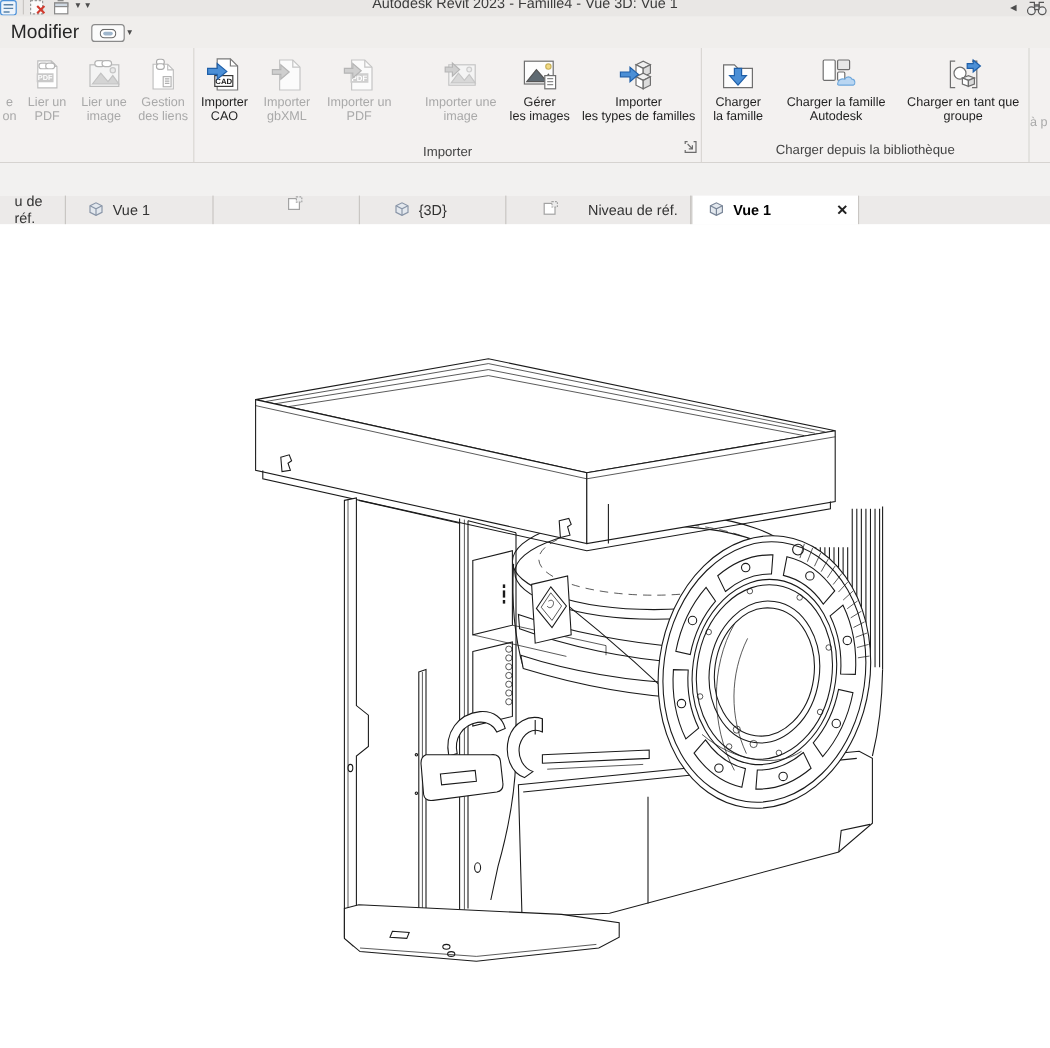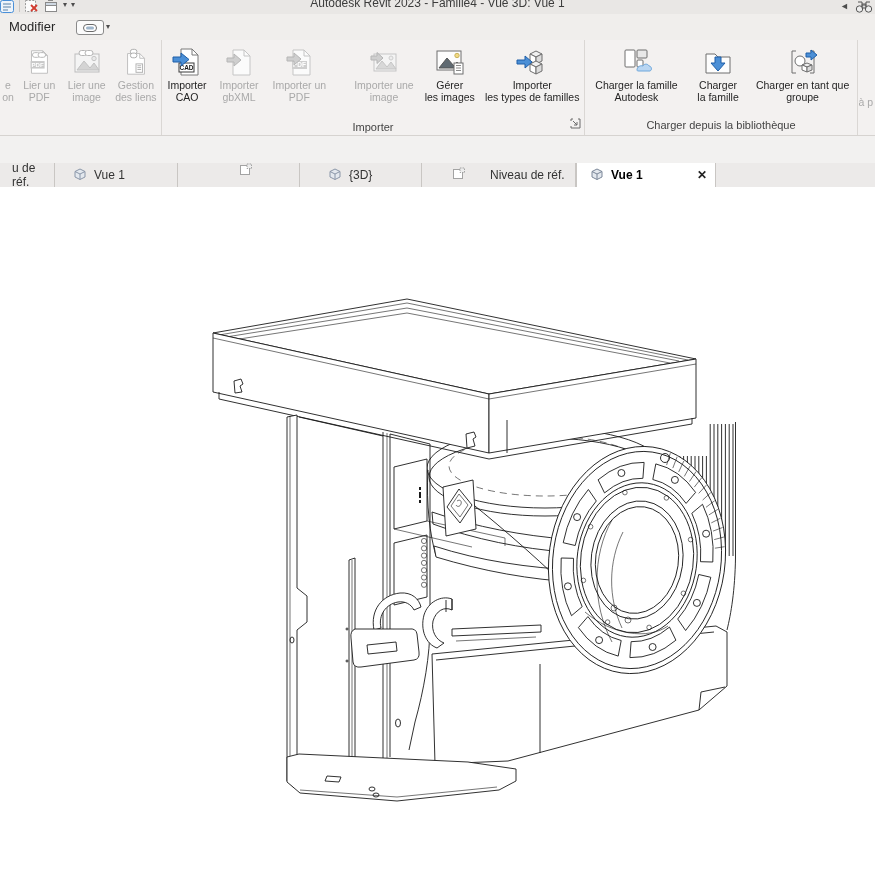--- a/index.html
+++ b/index.html
@@ -8,21 +8,21 @@
   #titlebar{position:absolute;left:0;top:0;width:875px;height:14px;background:#e9e7e5;overflow:hidden;}
   #title-text{position:absolute;left:0;right:0;top:-4px;text-align:center;font-size:12px;color:#3c3c3c;white-space:nowrap;}
   .qat{position:absolute;left:0;top:0;height:14px;display:flex;align-items:flex-start;gap:4px;}
   .qat svg{display:block;}
   .qat-sep{width:1px;height:12px;background:#c9c6c3;}
   .caret{font-size:8px;color:#4d4d4d;line-height:10px;}
   #title-right{position:absolute;right:2px;top:0;display:flex;align-items:flex-start;gap:6px;}
   #back-arrow{font-size:9px;color:#4d4d4d;line-height:12px;}
   
   #modifyrow{position:absolute;left:0;top:14px;width:875px;height:26px;background:#f0eeec;}
-  #modify-label{position:absolute;left:9px;top:5px;font-size:13px;color:#262626;}
+  #modify-label{position:absolute;left:9px;top:5px;font-size:16px;color:#262626;}
   #selector-pill{position:absolute;left:76px;top:6px;width:26px;height:13px;border:1px solid #8a8a8a;border-radius:3px;background:#fbfbfb;display:flex;align-items:center;justify-content:center;}
   #selector-caret{position:absolute;left:106px;top:8px;font-size:8px;color:#4d4d4d;}
   
   #ribbon{position:absolute;left:0;top:40px;width:875px;height:95px;background:#f3f1f0;border-bottom:1px solid #d6d3d0;display:flex;}
   .rgroup{height:95px;display:flex;flex-direction:column;border-right:1px solid #dad7d4;position:relative;}
   .rbuttons{flex:1;display:flex;align-items:flex-start;padding-top:4px;}
   .rgrouplabel{height:17px;text-align:center;font-size:11px;color:#444;line-height:15px;}
   .rbtn{display:flex;flex-direction:column;align-items:center;padding:1px 2px;}
   .rbtn .ricon{height:34px;display:flex;align-items:center;justify-content:center;}
   .rlabel{font-size:10.5px;line-height:12px;text-align:center;color:#1f1f1f;}
@@ -222,39 +222,39 @@
     </div>
     <div class="rgrouplabel">Importer</div>
     <span id="launcher"><svg width="11" height="11" viewBox="0 0 11 11">
             <path d="M1 3 v-2 h2 M1 8 v2 h9 v-9 h-2" fill="none" stroke="#6b6b6b"></path>
             <path d="M3 3 l4 4 M7 4 v3 h-3" fill="none" stroke="#6b6b6b"></path>
           </svg></span>
   </div>
 
   <div class="rgroup" style="width:272px;">
     <div class="rbuttons">
+      <div class="rbtn" style="width:58px;">
+        <span class="ricon">
+              <svg width="32" height="32" viewBox="0 0 32 32">
+                <path d="M4 8 h9 l3 3 h12 v16 h-24 z" fill="#fdfdfd" stroke="#6f6f6f"></path>
+                <path d="M13 11 v6 h-4 l7 8 7 -8 h-4 v-6 z" fill="#4b8fd6" stroke="#1f5fa8"></path>
+              </svg>
+            </span>
+        <span class="rlabel"><span>Charger</span><br><span>la famille</span></span>
+      </div>
       <div class="rbtn" style="width:102px;">
         <span class="ricon">
               <svg width="32" height="32" viewBox="0 0 32 32">
                 <rect x="5" y="4" width="10" height="17" rx="1" fill="#fff" stroke="#6f6f6f"></rect>
                 <rect x="17" y="4" width="10" height="8" rx="1" fill="#e8e8e8" stroke="#6f6f6f"></rect>
                 <rect x="17" y="14" width="6" height="7" rx="1" fill="#fff" stroke="#6f6f6f"></rect>
                 <path d="M17 24 c0 -3 3 -5 6 -4 c1 -2.5 5 -2.5 6 0 c2.5 0 3.5 4 1 5 h-11 c-2 0 -2 -0.5 -2 -1 z" fill="#b9d6f2" stroke="#6fa8dc"></path>
               </svg>
             </span>
         <span class="rlabel"><span>Charger la famille</span><br><span>Autodesk</span></span>
-      </div>
-      <div class="rbtn" style="width:58px;">
-        <span class="ricon">
-              <svg width="32" height="32" viewBox="0 0 32 32">
-                <path d="M4 8 h9 l3 3 h12 v16 h-24 z" fill="#fdfdfd" stroke="#6f6f6f"></path>
-                <path d="M13 11 v6 h-4 l7 8 7 -8 h-4 v-6 z" fill="#4b8fd6" stroke="#1f5fa8"></path>
-              </svg>
-            </span>
-        <span class="rlabel"><span>Charger</span><br><span>la famille</span></span>
       </div>
       <div class="rbtn" style="width:108px;">
         <span class="ricon">
               <svg width="32" height="32" viewBox="0 0 32 32">
                 <path d="M9 5 h-4 v22 h4 M23 5 h4 v22 h-4" fill="none" stroke="#6f6f6f"></path>
                 <circle cx="13" cy="15" r="5" fill="#fff" stroke="#6f6f6f"></circle>
                 <path d="M15 19 l5 -2 5 2 -5 2 z" fill="#f0f0f0" stroke="#6f6f6f"></path>
                 <path d="M15 19 v5 l5 2 v-5 z" fill="#fff" stroke="#6f6f6f"></path>
                 <path d="M25 19 v5 l-5 2 v-5 z" fill="#dcdcdc" stroke="#6f6f6f"></path>
                 <path d="M19 7 h5 v-3 l6 5 -6 5 v-3 h-5 z" fill="#4b8fd6" stroke="#1f5fa8"></path>

